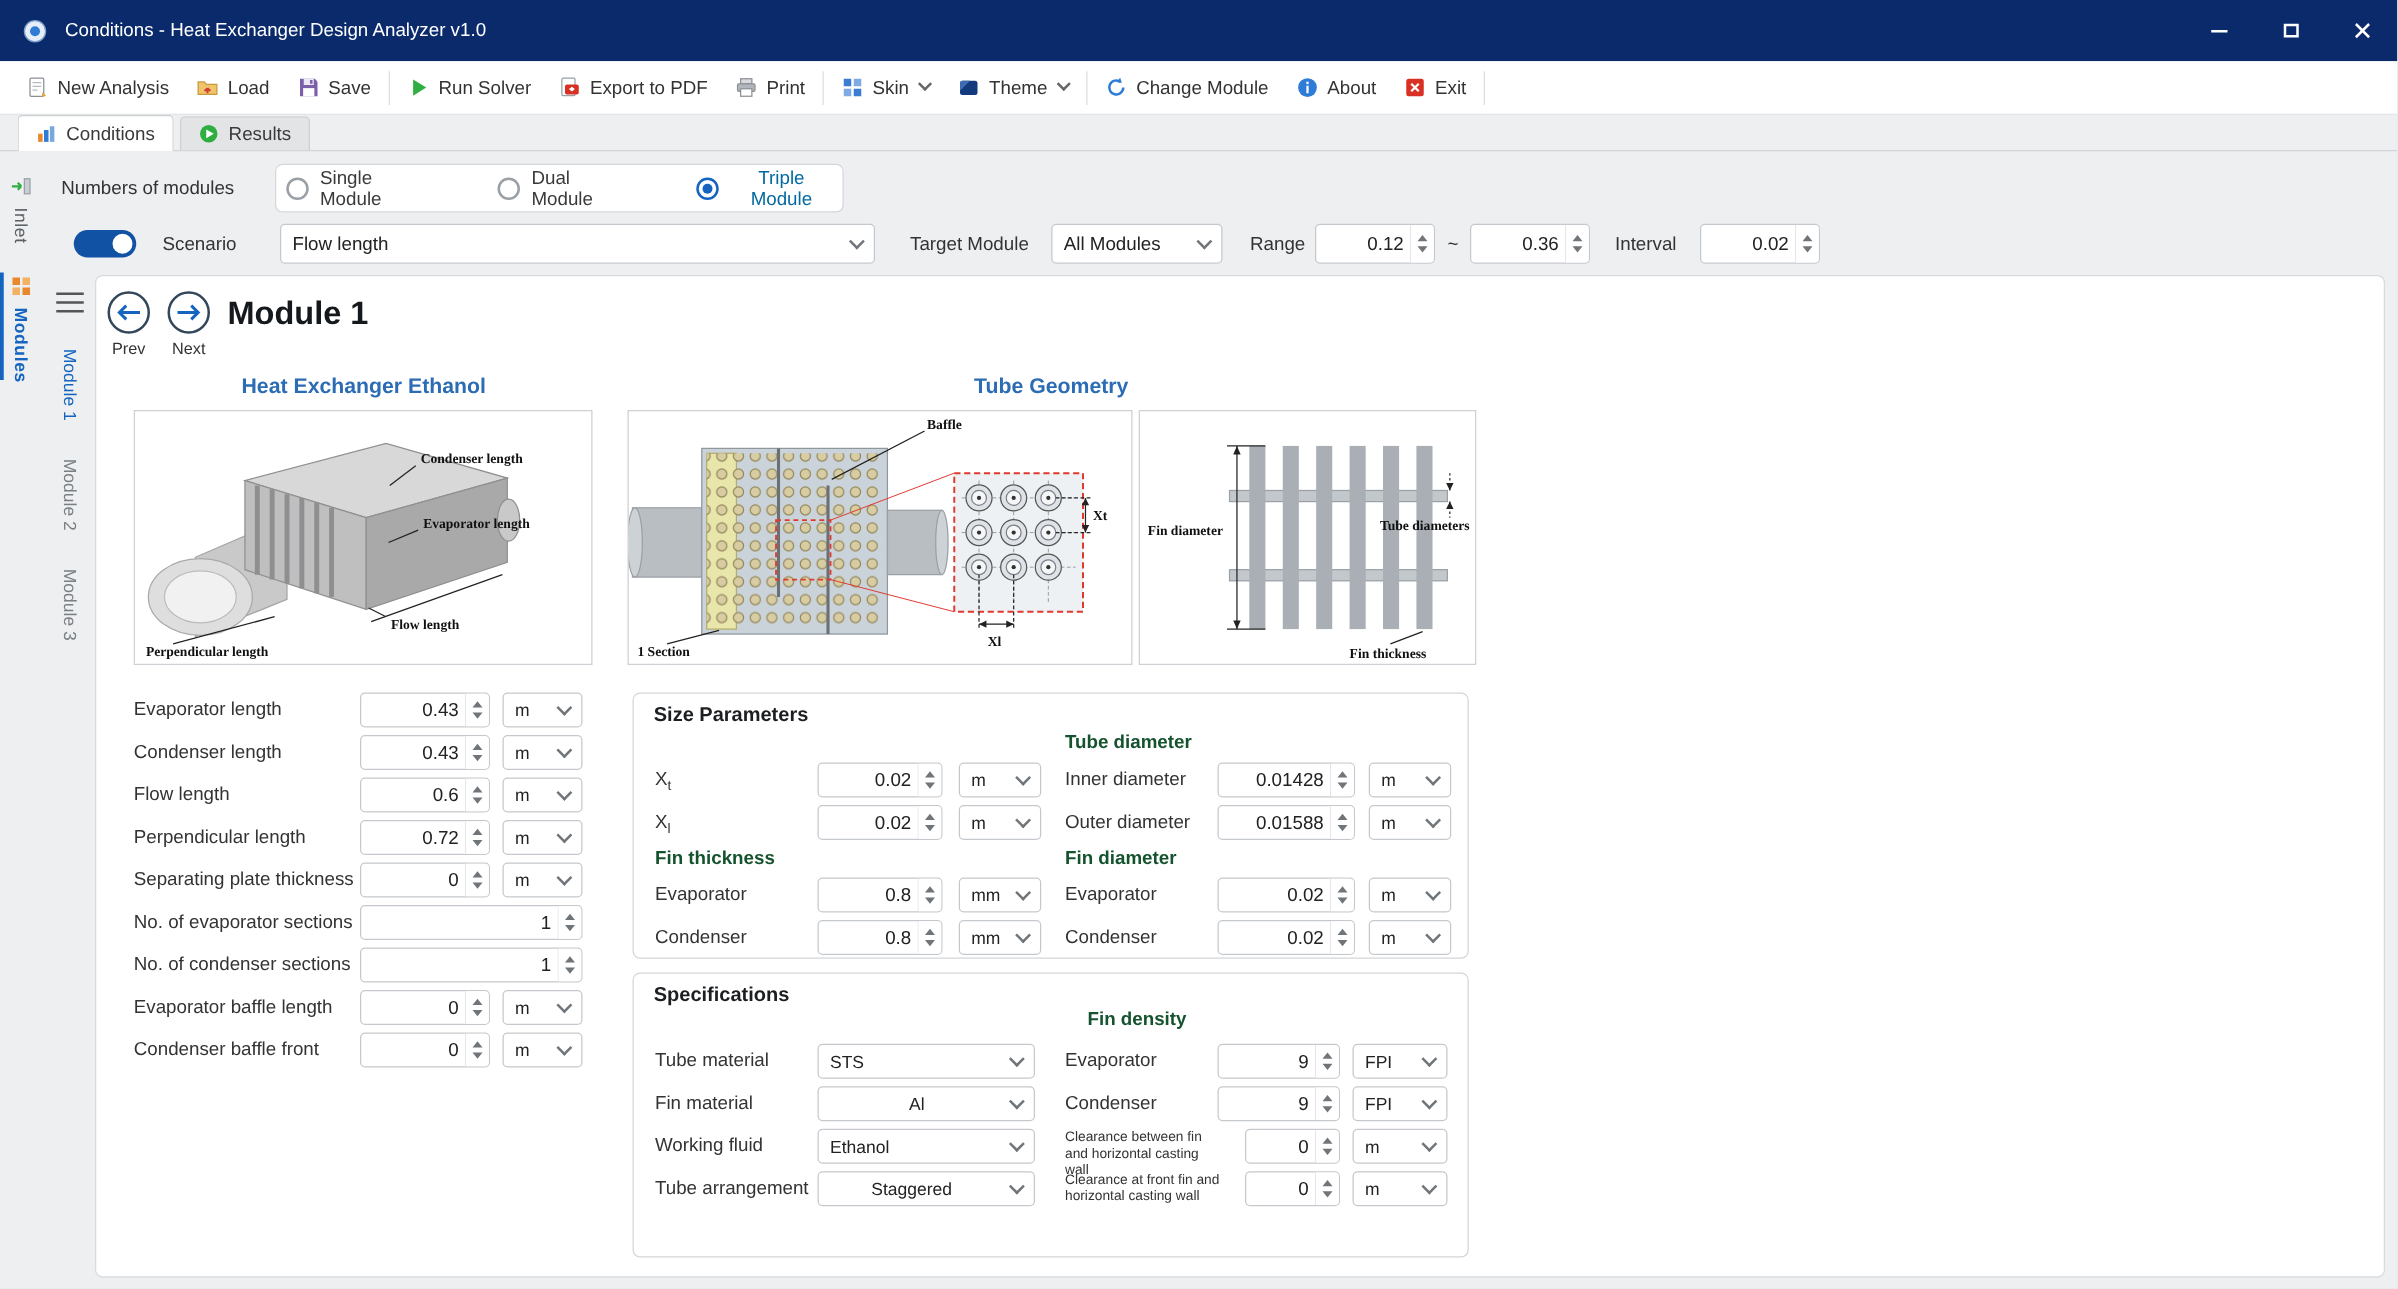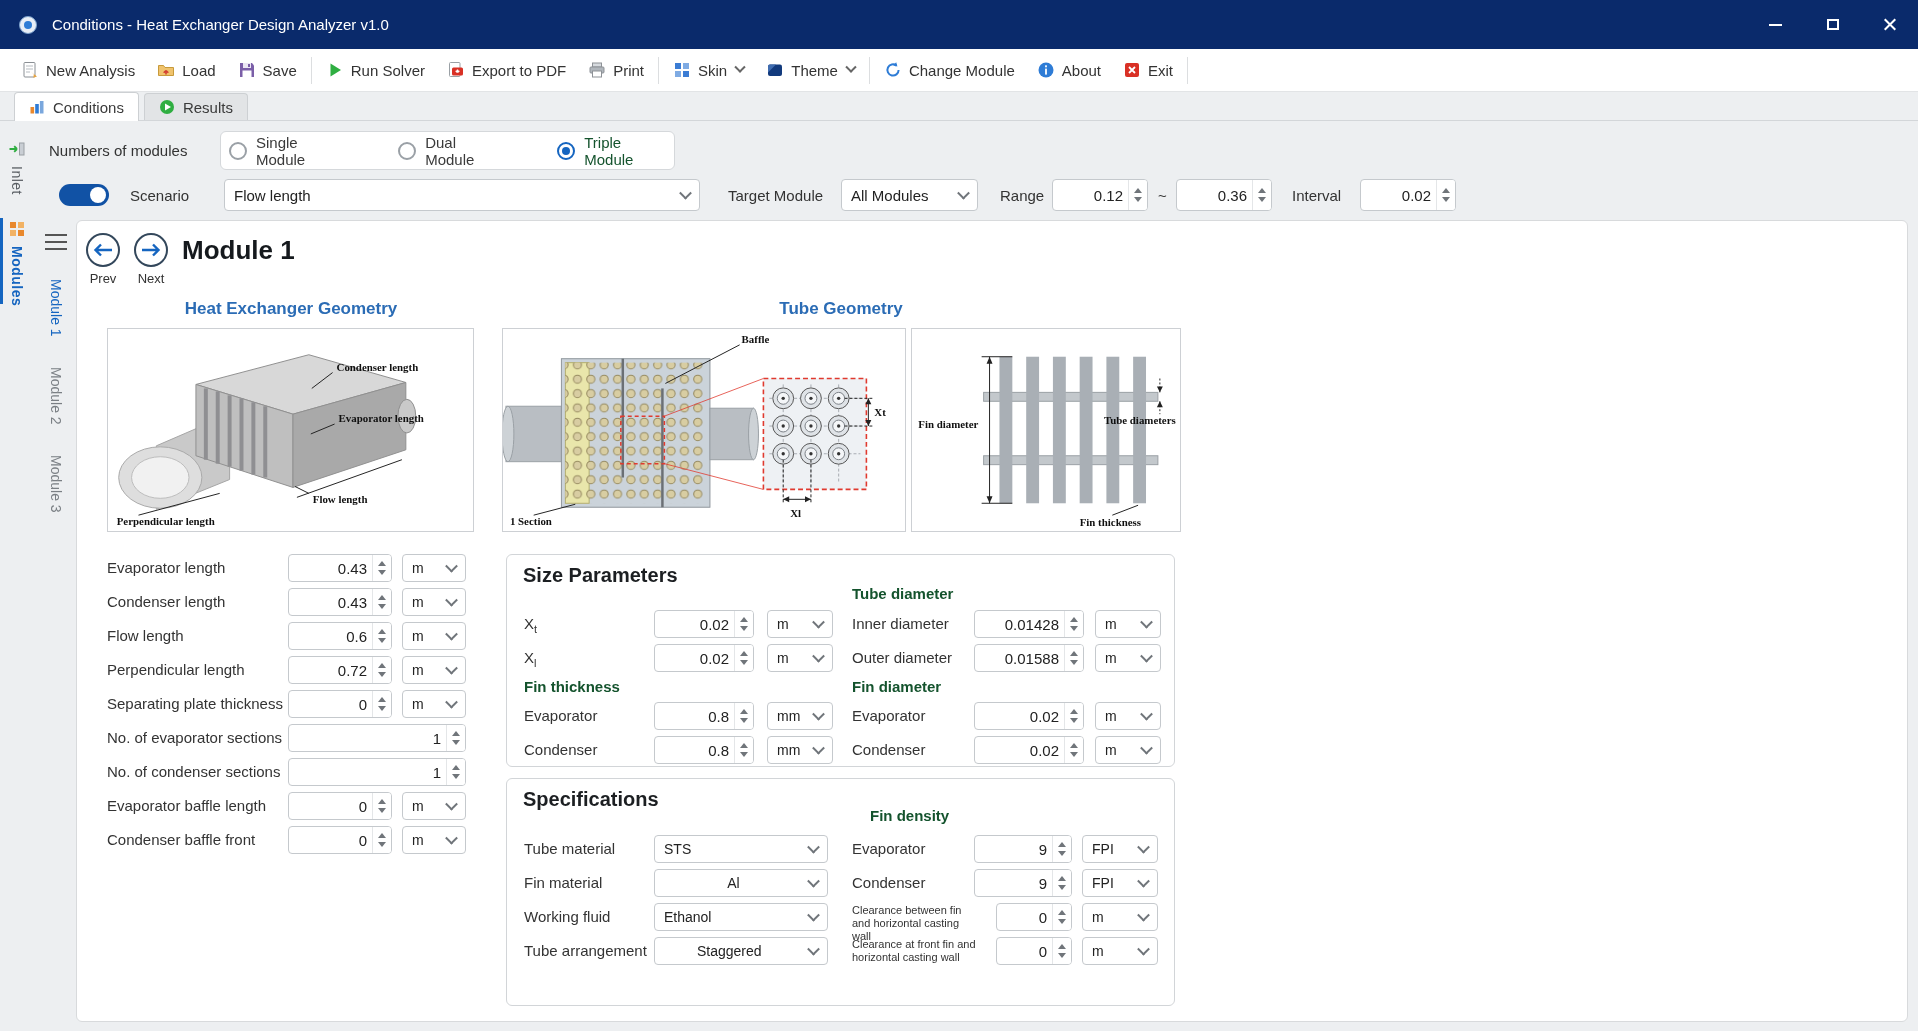--- a/index.html
+++ b/index.html
@@ -45,21 +45,21 @@
   .mod-tab .vtxt { writing-mode:vertical-rl; font-size:14px; color:#7a7f84; }
   .mod-tab.active .vtxt { color:#1565c0; }
 
   
   .ctl-label { position:absolute; display:flex; align-items:center; font-size:15px; color:#333; }
   .radio-box { position:absolute; left:220px; top:131px; width:455px; height:39px; background:#fff; border:1px solid #d5d8db; border-radius:6px; display:flex; align-items:center; padding:0 8px; gap:56px; }
   .radio { display:flex; align-items:center; gap:9px; cursor:pointer; font-size:15px; color:#3a3a3a; }
   .radio .dot { width:18px; height:18px; border-radius:50%; border:2px solid #9aa0a6; background:#fff; position:relative; flex:0 0 auto; }
   .radio.selected .dot { border-color:#1565c0; }
   .radio.selected .dot::after { content:""; position:absolute; left:3px; top:3px; width:8px; height:8px; border-radius:50%; background:#1565c0; }
-  .radio.selected { color:#14532d; }
+  .radio.selected { color:#0369a1;text-align:center; }
   .toggle { position:absolute; left:59px; top:184px; width:50px; height:22px; border-radius:12px; background:#1152a5; cursor:pointer; }
   .toggle .knob { position:absolute; right:3px; top:3px; width:16px; height:16px; border-radius:50%; background:#fff; }
 
   
   .num-field { position:absolute; height:28px; }
   .num-field input { width:100%; height:100%; border:1px solid #c5c9cd; border-radius:4px; padding:0 24px 0 8px; font-size:15px; text-align:right; color:#222; background:#fff; font-family:inherit; outline:none; }
   .num-field .spin { position:absolute; right:1px; top:1px; bottom:1px; width:19px; display:flex; flex-direction:column; align-items:center; justify-content:center; gap:4px; cursor:pointer; border-left:1px solid #e4e6e8; background:#fff; border-radius:0 3px 3px 0; }
   .num-field .spin i { display:block; width:0; height:0; border-left:4px solid transparent; border-right:4px solid transparent; }
   .num-field .spin i.up { border-bottom:5px solid #70757a; }
   .num-field .spin i.dn { border-top:5px solid #70757a; }
@@ -73,21 +73,21 @@
   .nav-btn { position:absolute; width:34px; height:34px; border-radius:50%; border:2px solid #33475b; background:#fff; display:flex; align-items:center; justify-content:center; cursor:pointer; }
   .nav-label { position:absolute; width:50px; text-align:center; font-size:13px; color:#333; }
   .module-title { position:absolute; left:105px; top:14px; font-size:26px; font-weight:bold; color:#15191d; }
   .geo-heading { position:absolute; top:78px; transform:translateX(-50%); font-size:17px; font-weight:bold; color:#2b6cb5; white-space:nowrap; }
   .frame { position:absolute; top:107px; height:204px; background:#fff; border:1px solid #cdd0d4; }
   .frame svg { width:100%; height:100%; display:block; }
   .dlabel { font-family:"Liberation Serif",serif; font-weight:bold; font-size:11px; fill:#101010; }
   .form-label { position:absolute; font-size:15px; color:#333; line-height:28px; white-space:nowrap; }
 
   .gbox { position:absolute; background:#fff; border:1px solid #d2d5d8; border-radius:6px; }
-  .gbox-title { position:absolute; left:16px; top:9px; font-size:20px; font-weight:bold; color:#1c1f22; }
+  .gbox-title { position:absolute; left:16px; top:9px; font-size:16px; font-weight:bold; color:#1c1f22; }
   .gsub { position:absolute; font-size:15px; font-weight:bold; color:#14532d; white-space:nowrap; }
   .g-label { position:absolute; font-size:15px; color:#333; line-height:28px; white-space:nowrap; }
   .g-label sub { font-size:11px; }
   .g-small { position:absolute; font-size:11px; line-height:13px; color:#333; width:124px; }
 </style>
 </head>
 <body>
 
 <div class="page">
 
@@ -342,21 +342,21 @@
     </div>
     <div class="nav-btn" style="left:57px;top:12px;">
       <svg width="20" height="14" viewBox="0 0 20 14">
           <path d="M1 7h16M12 1.5L17.5 7 12 12.5" fill="none" stroke="#1565c0" stroke-width="2.4"></path>
         </svg>
     </div>
     <div class="nav-label" style="left:1px;top:50px;">Prev</div>
     <div class="nav-label" style="left:49px;top:50px;">Next</div>
     <div class="module-title">Module 1</div>
 
-    <div class="geo-heading" style="left:214px;">Heat Exchanger Geometry</div>
+    <div class="geo-heading" style="left:214px;">Heat Exchanger Ethanol</div>
     <div class="geo-heading" style="left:764px;">Tube Geometry</div>
 
     <div class="frame" style="left:30px;width:367px;">
       <svg viewBox="0 0 367 204">
         <polygon points="48,118 122,86 122,152 48,182" fill="#c9c9c9" stroke="#a5a5a5"></polygon>
         <ellipse cx="52" cy="150" rx="42" ry="31" fill="#dedede" stroke="#a9a9a9"></ellipse>
         <ellipse cx="52" cy="150" rx="29" ry="21" fill="#f1f1f1" stroke="#bcbcbc"></ellipse>
         <polygon points="88,56 202,26 300,54 186,86" fill="#d8d8d8" stroke="#909090"></polygon>
         <polygon points="88,56 186,86 186,160 88,128" fill="#bfbfbf" stroke="#909090"></polygon>
         <polygon points="186,86 300,54 300,122 186,160" fill="#a9a9a9" stroke="#909090"></polygon>

